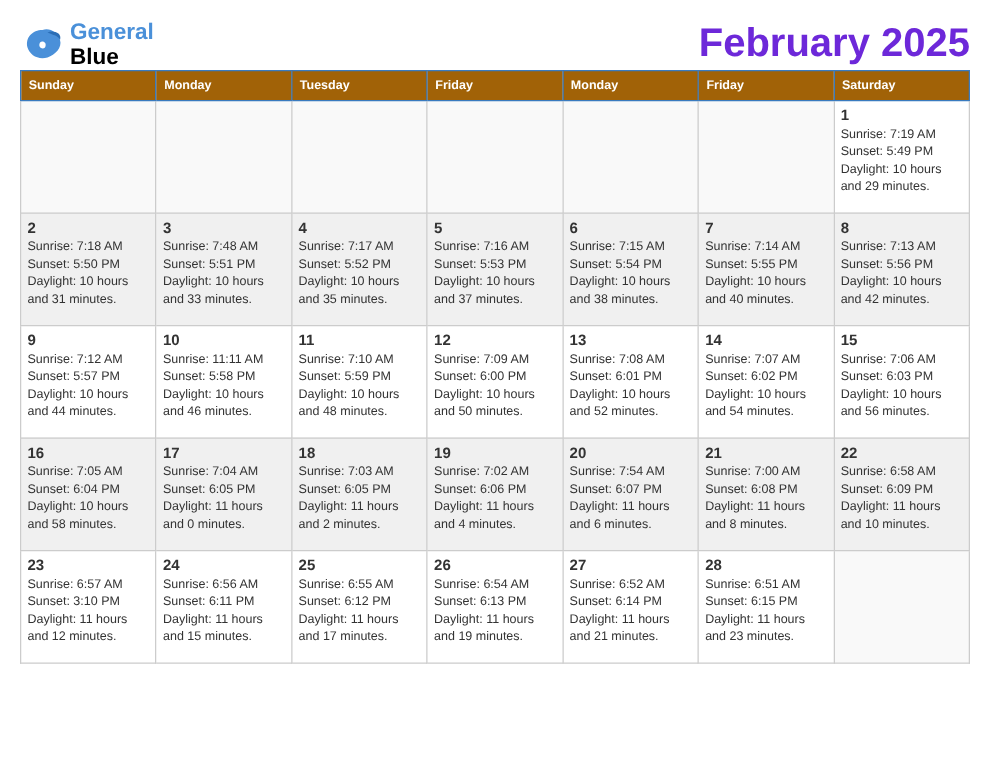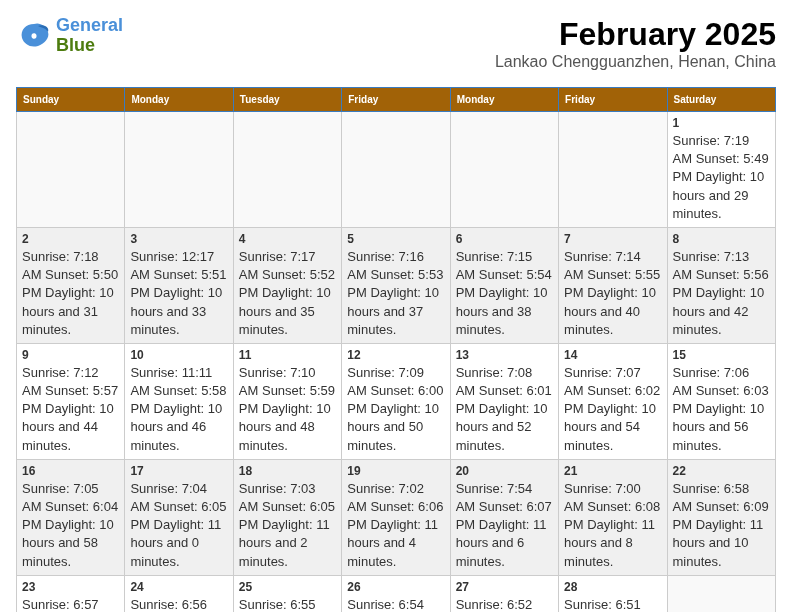--- a/index.html
+++ b/index.html
@@ -7,21 +7,21 @@
       font-family: Arial, sans-serif;
       background: #fff;
       width: 792px;
       min-height: 612px;
       padding: 16px;
     }
     .header {
       display: flex;
       align-items: flex-start;
       justify-content: space-between;
-      margin-bottom: 16px;
+      margin-bottom: 0;
     }
     .logo {
       display: flex;
       align-items: center;
       gap: 4px;
     }
     .logo-text {
       font-size: 18px;
       font-weight: bold;
       color: #333;
@@ -33,21 +33,21 @@
     .logo-bird {
       width: 36px;
       height: 32px;
     }
     .title-block {
       text-align: right;
     }
     .month-title {
       font-size: 32px;
       font-weight: bold;
-      color: #000000;
+      color: #6d28d9;
     }
     .location-title {
       font-size: 16px;
       color: #555;
     }
     .calendar {
       width: 100%;
       border-collapse: collapse;
       border: 1px solid #ccc;
     }
@@ -73,21 +73,21 @@
     .calendar td.empty {
       background: #f9f9f9;
     }
     .day-num {
       font-size: 12px;
       font-weight: bold;
       margin-bottom: 2px;
       display: block;
     }
     .day-info {
-      font-size: 13px;
+      font-size: 10px;
       line-height: 1.4;
       color: #333;
     }
     .row-shaded td {
       background: #f0f0f0;
     }
     .row-white td {
       background: #fff;
     }
   </style>
@@ -96,26 +96,25 @@
 
 <div class="header">
   <div class="logo">
     <svg class="logo-bird" viewBox="0 0 36 32" xmlns="http://www.w3.org/2000/svg">
       <path d="M18 4 C10 4, 4 10, 6 18 C8 24, 14 28, 22 26 C28 24, 34 18, 32 12 C30 6, 24 2, 18 4Z" fill="#4a90d9"></path>
       <path d="M22 6 C26 4, 34 6, 32 12 C30 8, 26 8, 22 6Z" fill="#2a6db5"></path>
       <path d="M16 14 C18 12, 22 14, 20 18 C18 20, 14 18, 16 14Z" fill="white"></path>
     </svg>
     <div>
       <div class="logo-text"><span>General</span></div>
-      <div class="logo-text" style="color:#4d7c0f;">Blue</div>
+      <div class="logo-text" style="color:#000000;">Blue</div>
     </div>
   </div>
   <div class="title-block">
     <div class="month-title">February 2025</div>
-    <div class="location-title">Lankao Chengguanzhen, Henan, China</div>
   </div>
 </div>
 
 <table class="calendar">
   <thead>
     <tr>
     <th>Sunday</th>
         <th>Monday</th>
         <th>Tuesday</th>
         <th>Friday</th>
@@ -141,21 +140,21 @@
       </tr>
       <tr class="row-shaded">
         <td>
           <span class="day-num">2</span>
           <div class="day-info">Sunrise: 7:18 AM
 Sunset: 5:50 PM
 Daylight: 10 hours and 31 minutes.</div>
         </td>
         <td>
           <span class="day-num">3</span>
-          <div class="day-info">Sunrise: 12:17 AM
+          <div class="day-info">Sunrise: 7:48 AM
 Sunset: 5:51 PM
 Daylight: 10 hours and 33 minutes.</div>
         </td>
         <td>
           <span class="day-num">4</span>
           <div class="day-info">Sunrise: 7:17 AM
 Sunset: 5:52 PM
 Daylight: 10 hours and 35 minutes.</div>
         </td>
         <td>

